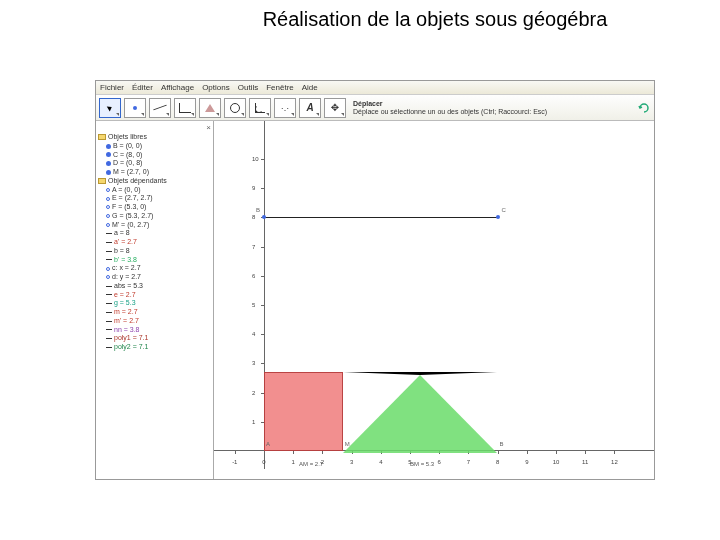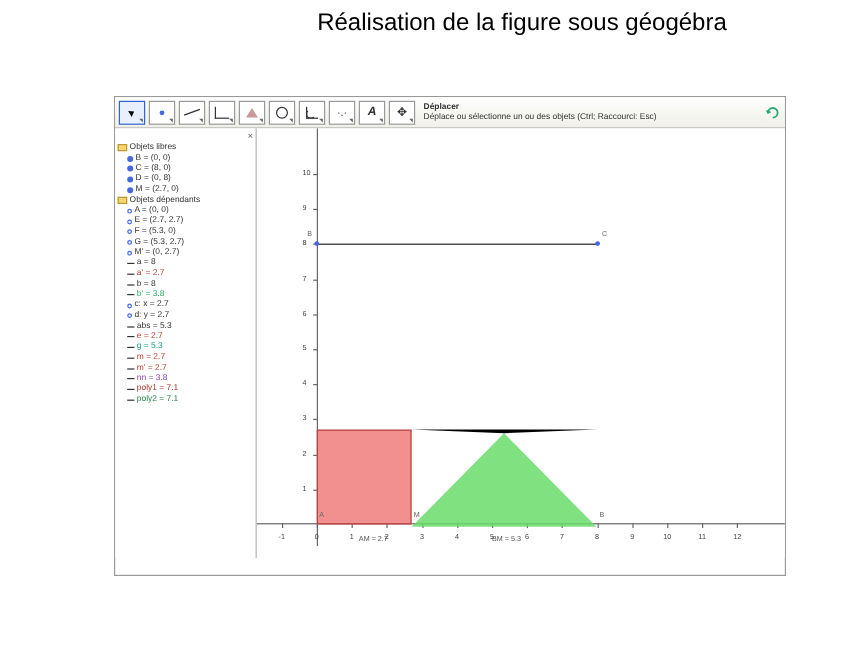--- a/index.html
+++ b/index.html
@@ -53,24 +53,33 @@
   .seg-top { position: absolute; height: 1px; background: #222; }
   .pt-dot { position: absolute; width: 4px; height: 4px; border-radius: 50%; background: #4169e1; transform: translate(-50%, -50%); }
   .pt-lbl { position: absolute; font-size: 6px; color: #666; }
   .square { position: absolute; background: rgba(237,106,106,0.75); border: 1px solid rgba(180,60,60,0.9); }
   .triangle { position: absolute; width: 0; height: 0; border-style: solid; }
   .bottom-lbl { position: absolute; font-size: 6px; color: #555; }
 </style>
 </head>
 <body>
 
-<div class="title">Réalisation de la figure sous géogébra</div>
+<div class="title">Réalisation de la objets sous géogébra</div>
 
 <div class="app">
 
+  <div class="menubar">
+    <span>Fichier</span>
+    <span>Éditer</span>
+    <span>Affichage</span>
+    <span>Options</span>
+    <span>Outils</span>
+    <span>Fenêtre</span>
+    <span>Aide</span>
+  </div>
 
   <div class="toolbar">
     <div class="toolbtn sel">
         <div class="tool-cursor"></div>
       </div>
     <div class="toolbtn">
         <div class="tool-point"></div>
       </div>
     <div class="toolbtn">
         <div class="tool-line"></div>

